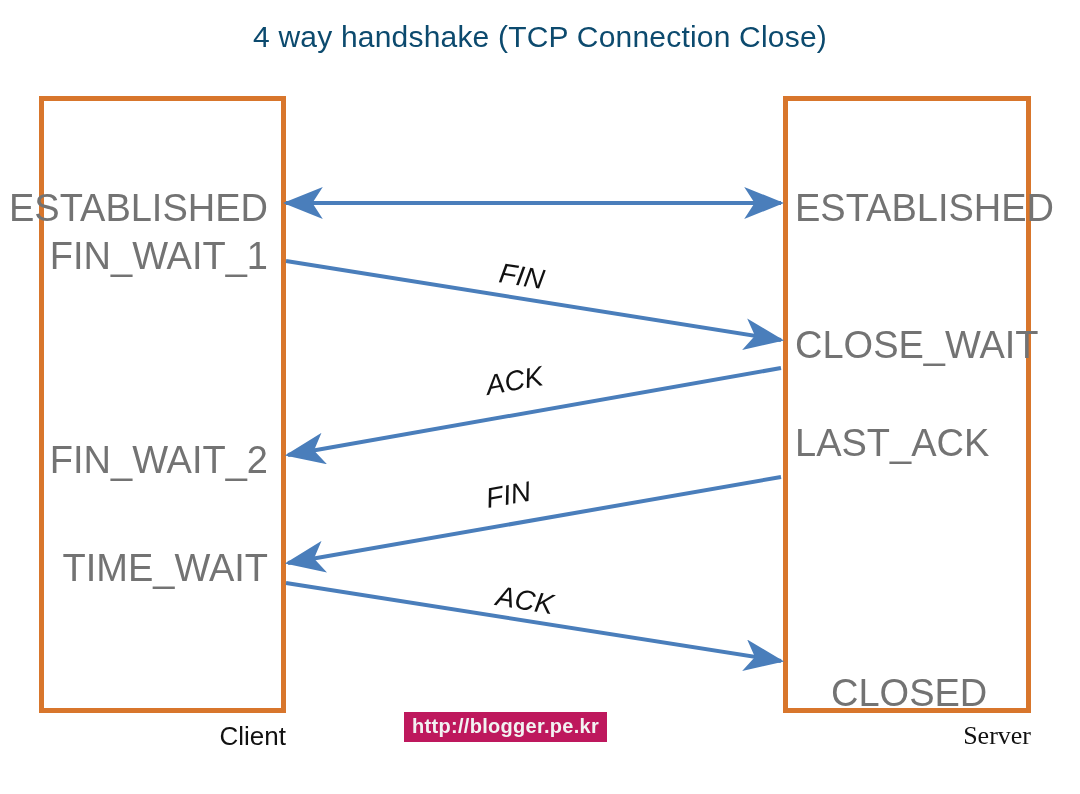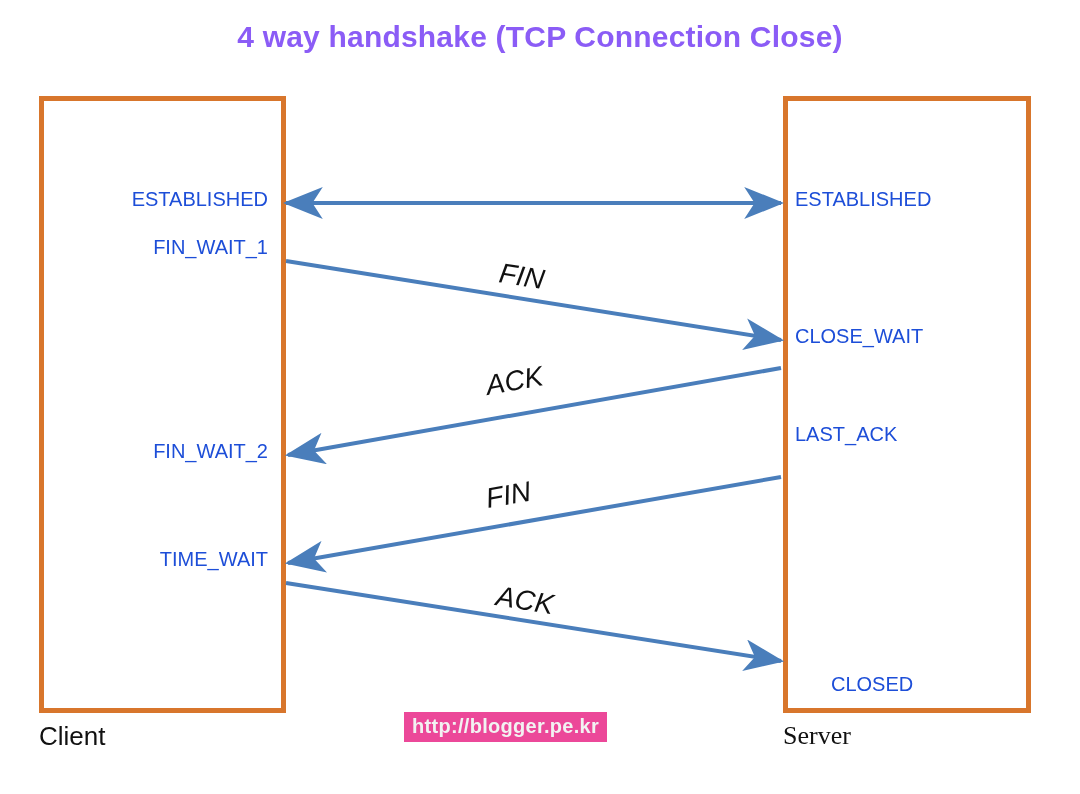--- a/index.html
+++ b/index.html
@@ -21,23 +21,23 @@
     width: 1080px;
     height: 794px;
   }
   #title {
     position: absolute;
     left: 0;
     top: 20px;
     width: 1080px;
     text-align: center;
     font-size: 30px;
-    font-weight: 700;
+    font-weight: 400;
     letter-spacing: 0.2px;
-    color: #8b5cf6;
+    color: #0c4a6e;
     white-space: nowrap;
   }
   .lifeline-box {
     position: absolute;
     border: 5px solid #D8762C;
     background: #ffffff;
     box-sizing: border-box;
   }
   #client-box {
     left: 39px;
@@ -48,32 +48,32 @@
   #server-box {
     left: 783px;
     top: 96px;
     width: 248px;
     height: 617px;
   }
   .endpoint-caption {
     position: absolute;
     top: 721px;
     font-size: 26px;
-    text-align: left;
+    text-align: right;
     color: #111111;
     white-space: nowrap;
   }
   #client-caption { left: 39px; width: 247px; }
   #server-caption { left: 783px; width: 248px; font-family: Liberation Serif, serif; }
 
   .state-label {
     position: absolute;
-    font-size: 20px;
+    font-size: 38px;
     line-height: 1;
-    color: #1d4ed8;
+    color: #737373;
     white-space: nowrap;
   }
   .state-left {
     text-align: right;
     right: 812px;
   }
   .state-right {
     text-align: left;
     left: 795px;
   }
@@ -85,21 +85,21 @@
     color: #111111;
     white-space: nowrap;
     transform-origin: left bottom;
   }
 
   #watermark {
     position: absolute;
     left: 404px;
     top: 712px;
     padding: 3px 8px 4px 8px;
-    background: #ec4899;
+    background: #be185d;
     color: #F2F2F2;
     font-size: 20px;
     font-weight: 700;
     letter-spacing: 0.3px;
     white-space: nowrap;
     line-height: 1.15;
   }
 </style>
 </head>
 <body>

